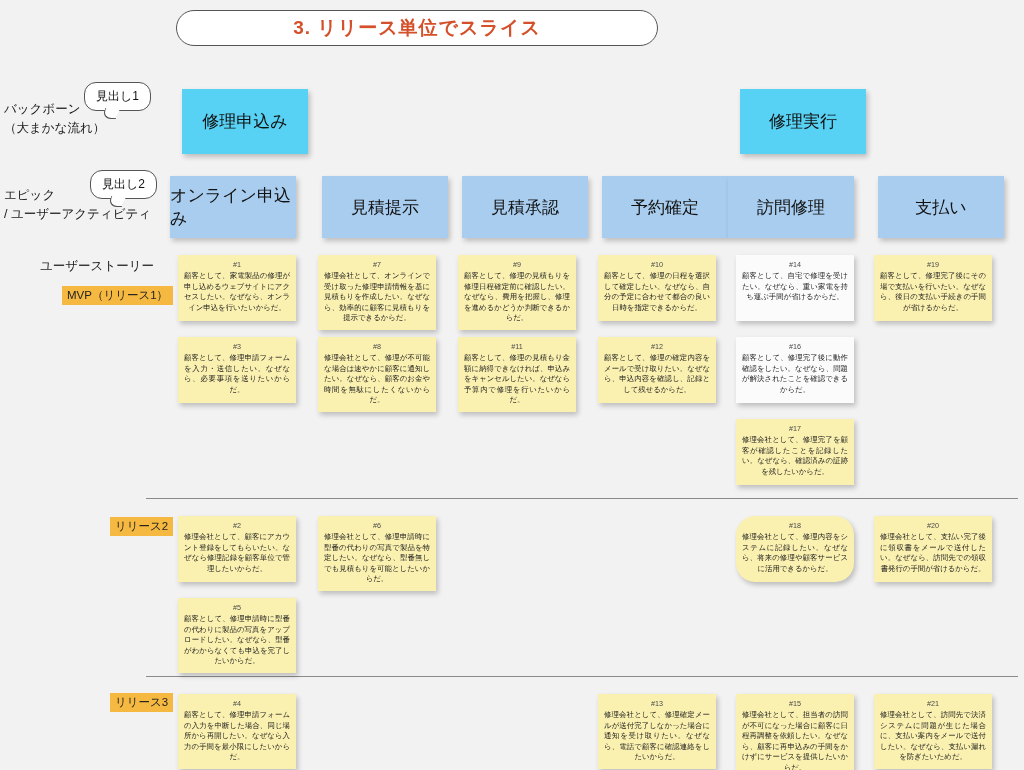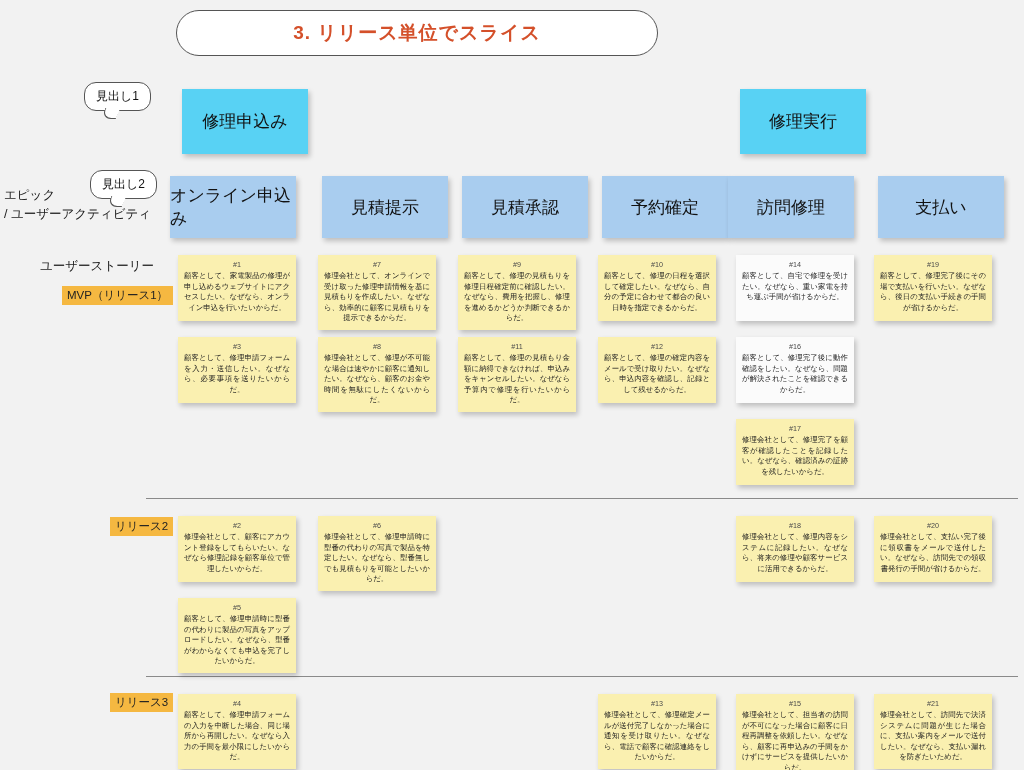--- a/index.html
+++ b/index.html
@@ -8,21 +8,21 @@
     width:1024px; height:770px;
     background:#f2f2f2;
     font-family:"Liberation Sans", sans-serif;
     overflow:hidden;
     position:relative;
   }
   #board { position:absolute; inset:0; }
 
   
   .title-pill{
-    position:absolute; left:176px; top:10px; width:482px; height:46px;
+    position:absolute; left:176px; top:10px; width:482px; height:36px;
     background:#ffffff; border:1.5px solid #555; border-radius:26px;
     display:flex; align-items:center; justify-content:center;
   }
   .title-pill span{
     color:#d4502a; font-size:19px; font-weight:bold; letter-spacing:1px;
   }
 
   
   .row-label{
     position:absolute; color:#1a1a1a; font-size:12.5px; line-height:1.5;
@@ -92,20 +92,22 @@
 </style>
 </head>
 <body>
 
 <div id="board">
 
   <div class="title-pill">
     <span>3. リリース単位でスライス</span>
   </div>
 
+  <div class="row-label label-backbone">バックボーン
+（大まかな流れ）</div>
   <div class="row-label label-epic">エピック
 / ユーザーアクティビティ</div>
   <div class="row-label label-story">ユーザーストーリー</div>
 
   <div class="tag tag-mvp">MVP（リリース1）</div>
   <div class="tag tag-r2">リリース2</div>
   <div class="tag tag-r3">リリース3</div>
 
   <div class="bubble bubble-1">見出し1</div>
   <div class="bubble bubble-2">見出し2</div>
@@ -145,21 +147,21 @@
       <div class="card story white" style="left: 736px; top: 255px;"><span class="num">#14</span><span>顧客として、自宅で修理を受けたい。なぜなら、重い家電を持ち運ぶ手間が省けるからだ。</span></div>
       <div class="card story" style="left: 874px; top: 255px;"><span class="num">#19</span><span>顧客として、修理完了後にその場で支払いを行いたい。なぜなら、後日の支払い手続きの手間が省けるからだ。</span></div>
       <div class="card story" style="left: 178px; top: 337px;"><span class="num">#3</span><span>顧客として、修理申請フォームを入力・送信したい。なぜなら、必要事項を送りたいからだ。</span></div>
       <div class="card story" style="left: 318px; top: 337px;"><span class="num">#8</span><span>修理会社として、修理が不可能な場合は速やかに顧客に通知したい。なぜなら、顧客のお金や時間を無駄にしたくないからだ。</span></div>
       <div class="card story" style="left: 458px; top: 337px;"><span class="num">#11</span><span>顧客として、修理の見積もり金額に納得できなければ、申込みをキャンセルしたい。なぜなら予算内で修理を行いたいからだ。</span></div>
       <div class="card story" style="left: 598px; top: 337px;"><span class="num">#12</span><span>顧客として、修理の確定内容をメールで受け取りたい。なぜなら、申込内容を確認し、記録として残せるからだ。</span></div>
       <div class="card story white" style="left: 736px; top: 337px;"><span class="num">#16</span><span>顧客として、修理完了後に動作確認をしたい。なぜなら、問題が解決されたことを確認できるからだ。</span></div>
       <div class="card story" style="left: 736px; top: 419px;"><span class="num">#17</span><span>修理会社として、修理完了を顧客が確認したことを記録したい。なぜなら、確認済みの証跡を残したいからだ。</span></div>
       <div class="card story" style="left: 178px; top: 516px;"><span class="num">#2</span><span>修理会社として、顧客にアカウント登録をしてもらいたい。なぜなら修理記録を顧客単位で管理したいからだ。</span></div>
       <div class="card story" style="left: 318px; top: 516px;"><span class="num">#6</span><span>修理会社として、修理申請時に型番の代わりの写真で製品を特定したい。なぜなら、型番無しでも見積もりを可能としたいからだ。</span></div>
-      <div class="card story" style="left: 736px; top: 516px;"><span class="num">#18</span><span>修理会社として、修理内容をシステムに記録したい。なぜなら、将来の修理や顧客サービスに活用できるからだ。</span></div>
+      <div class="card story" style="left: 736px; top: 516px; border-radius: 19px;"><span class="num">#18</span><span>修理会社として、修理内容をシステムに記録したい。なぜなら、将来の修理や顧客サービスに活用できるからだ。</span></div>
       <div class="card story" style="left: 874px; top: 516px;"><span class="num">#20</span><span>修理会社として、支払い完了後に領収書をメールで送付したい。なぜなら、訪問先での領収書発行の手間が省けるからだ。</span></div>
       <div class="card story" style="left: 178px; top: 598px;"><span class="num">#5</span><span>顧客として、修理申請時に型番の代わりに製品の写真をアップロードしたい。なぜなら、型番がわからなくても申込を完了したいからだ。</span></div>
       <div class="card story" style="left: 178px; top: 694px;"><span class="num">#4</span><span>顧客として、修理申請フォームの入力を中断した場合、同じ場所から再開したい。なぜなら入力の手間を最小限にしたいからだ。</span></div>
       <div class="card story" style="left: 598px; top: 694px;"><span class="num">#13</span><span>修理会社として、修理確定メールが送付完了しなかった場合に通知を受け取りたい。なぜなら、電話で顧客に確認連絡をしたいからだ。</span></div>
       <div class="card story" style="left: 736px; top: 694px;"><span class="num">#15</span><span>修理会社として、担当者の訪問が不可になった場合に顧客に日程再調整を依頼したい。なぜなら、顧客に再申込みの手間をかけずにサービスを提供したいからだ。</span></div>
       <div class="card story" style="left: 874px; top: 694px;"><span class="num">#21</span><span>修理会社として、訪問先で決済システムに問題が生じた場合に、支払い案内をメールで送付したい。なぜなら、支払い漏れを防ぎたいためだ。</span></div>
     </div>
 </div>
 
 </body></html>

